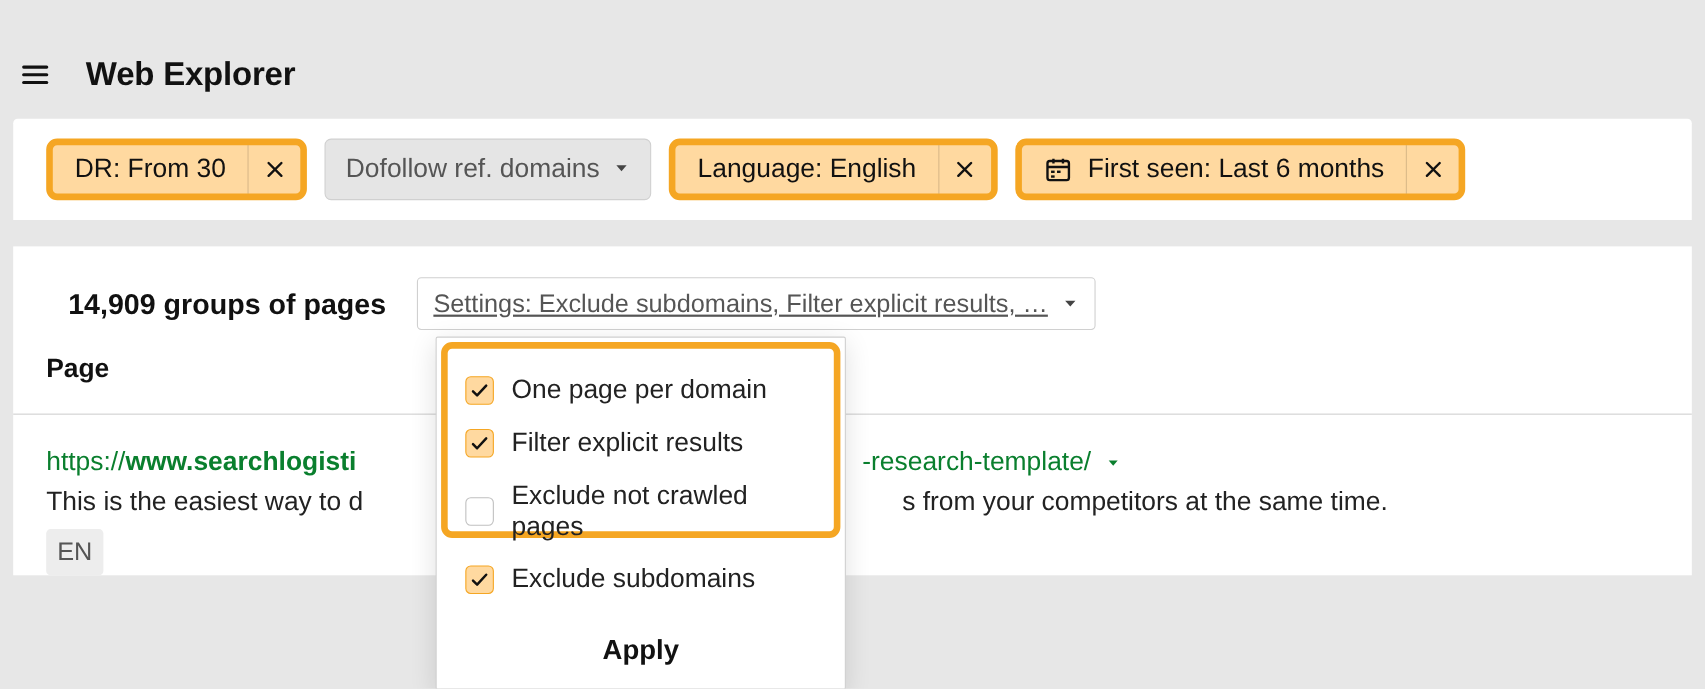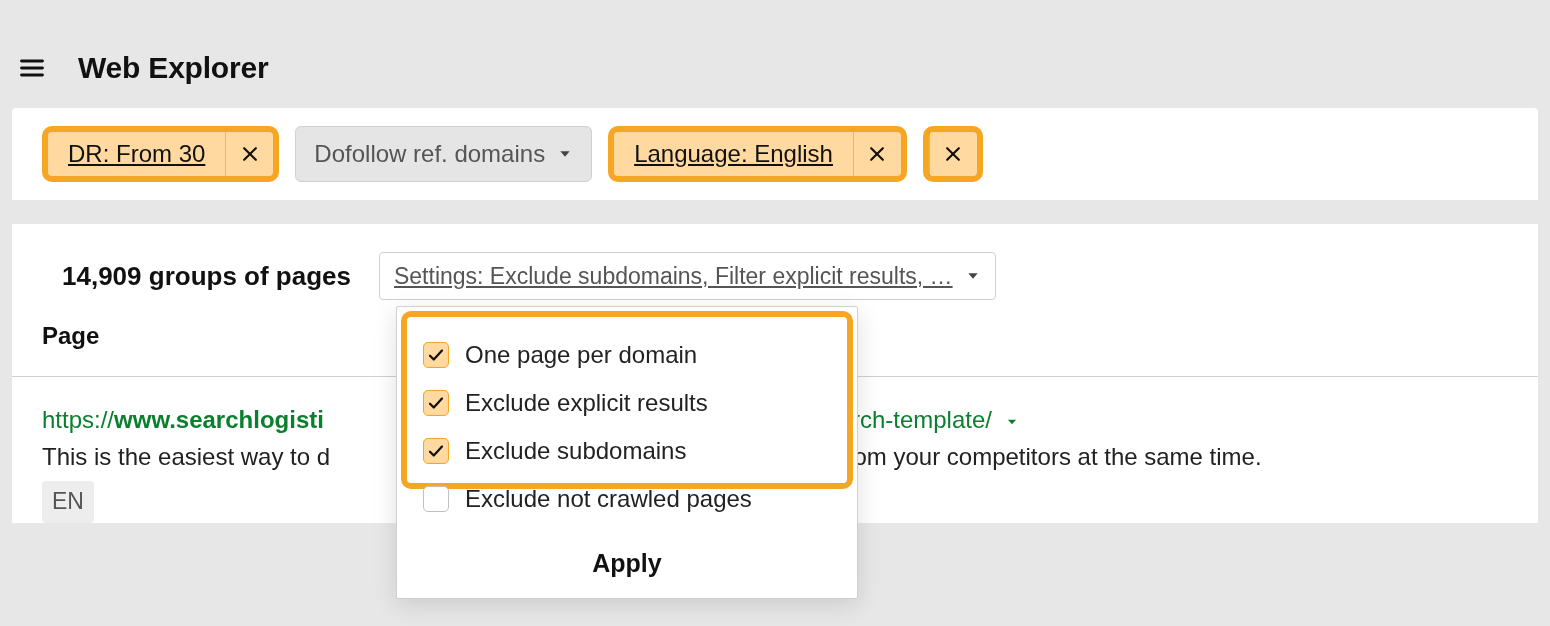--- a/index.html
+++ b/index.html
@@ -55,21 +55,21 @@
     height:56px;
     font-size:24px;
   }
   .chip.orange {
     border:6px solid var(--orange);
     border-radius:10px;
     background:var(--orange-bg);
   }
   .chip.orange .chip-body {
     padding:0 20px;
-    display:flex; align-items:center; gap:14px;text-decoration:underline;
+    display:flex; align-items:center; gap:14px;
   }
   .chip.orange .chip-close {
     border-left:1px solid rgba(0,0,0,.15);
     width:48px; height:100%;
     display:flex; align-items:center; justify-content:center;
     cursor:pointer;
   }
   .chip.outline {
     border:1px solid var(--border);
     border-radius:6px;
@@ -136,21 +136,21 @@
     font-size:23px;
     padding:3px 10px;
     border-radius:4px;
     margin-top:6px;
   }
 
   
   .popover {
     position:absolute;
     left:384px; top:82px;
-    width:462px;
+    width:373px;
     background:#fff;
     border:1px solid var(--border);
     box-shadow:0 6px 24px rgba(0,0,0,.12);
     border-radius:2px;
     z-index:20;
   }
   .popover-highlight {
     position:absolute;
     top:4px; left:4px; right:4px;
     height:178px;
@@ -233,20 +233,34 @@
       </div>
     <div class="chip-close">
       <svg width="20" height="20" viewBox="0 0 24 24" stroke="#111" stroke-width="2.6" stroke-linecap="round">
           <line x1="5" y1="5" x2="19" y2="19"></line>
           <line x1="19" y1="5" x2="5" y2="19"></line>
         </svg>
     </div>
   </div>
 
   <div class="chip orange">
+    <div class="chip-body">
+      <span class="icon">
+        <svg width="26" height="26" viewBox="0 0 24 24" fill="none" stroke="#111" stroke-width="2">
+            <rect x="3" y="5" width="18" height="16" rx="2"></rect>
+            <line x1="3" y1="10" x2="21" y2="10"></line>
+            <line x1="8" y1="3" x2="8" y2="7"></line>
+            <line x1="16" y1="3" x2="16" y2="7"></line>
+            <rect x="6" y="13" width="3" height="2" fill="#111" stroke="none"></rect>
+            <rect x="11" y="13" width="3" height="2" fill="#111" stroke="none"></rect>
+            <rect x="6" y="17" width="3" height="2" fill="#111" stroke="none"></rect>
+          </svg>
+      </span>
+      <span>First seen: Last 6 months</span>
+    </div>
     <div class="chip-close">
       <svg width="20" height="20" viewBox="0 0 24 24" stroke="#111" stroke-width="2.6" stroke-linecap="round">
           <line x1="5" y1="5" x2="19" y2="19"></line>
           <line x1="19" y1="5" x2="5" y2="19"></line>
         </svg>
     </div>
   </div>
 
 </div>
 
@@ -290,30 +304,30 @@
             </svg>
           </span>
         <span>One page per domain</span>
       </div>
       <div class="option">
         <span class="chk checked">
             <svg viewBox="0 0 24 24" fill="none" stroke="#111" stroke-width="3" stroke-linecap="round" stroke-linejoin="round">
               <polyline points="4 13 9 18 20 6"></polyline>
             </svg>
           </span>
-        <span>Exclude explicit results</span>
+        <span>Filter explicit results</span>
+      </div>
+      <div class="option">
+        <span class="chk unchecked"></span>
+        <span>Exclude not crawled pages</span>
       </div>
       <div class="option">
         <span class="chk checked">
             <svg viewBox="0 0 24 24" fill="none" stroke="#111" stroke-width="3" stroke-linecap="round" stroke-linejoin="round">
               <polyline points="4 13 9 18 20 6"></polyline>
             </svg>
           </span>
         <span>Exclude subdomains</span>
       </div>
-      <div class="option">
-        <span class="chk unchecked"></span>
-        <span>Exclude not crawled pages</span>
-      </div>
     </div>
     <div class="apply-btn">Apply</div>
   </div>
 </div>
 
 </body></html>

